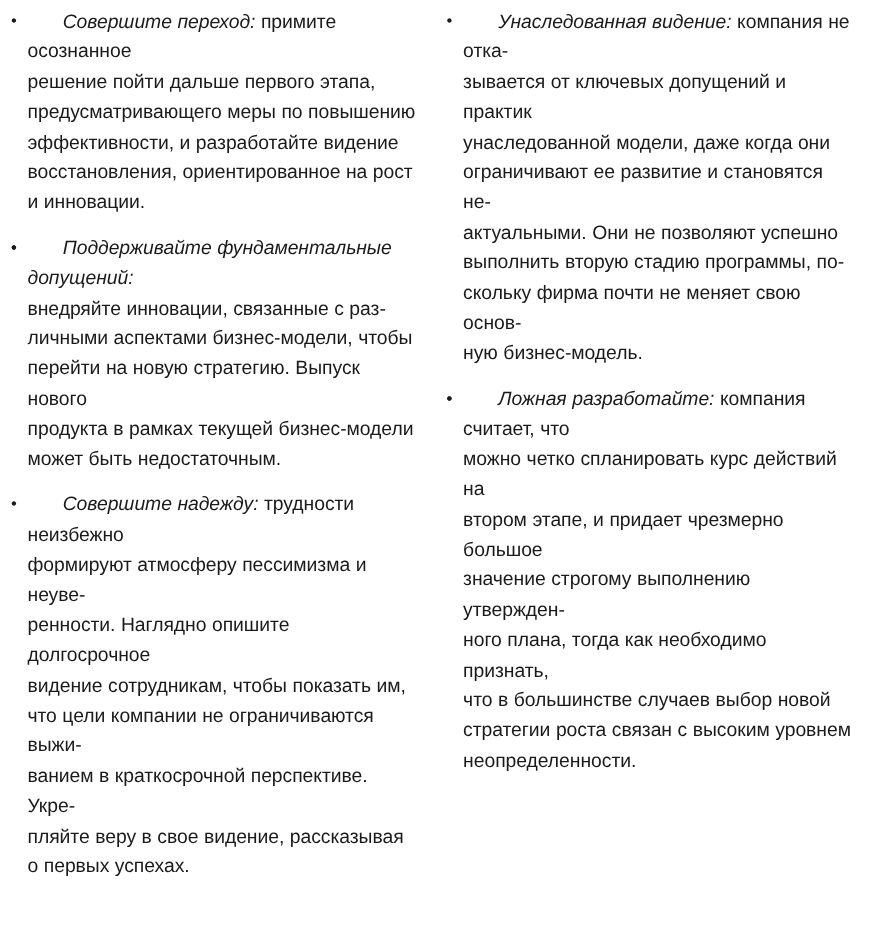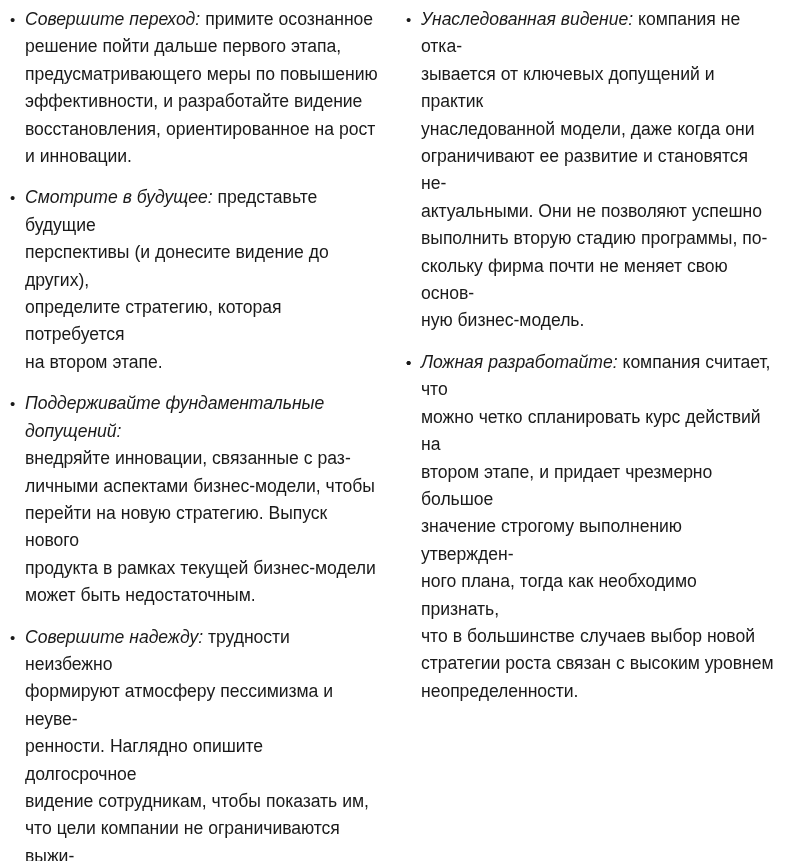--- a/index.html
+++ b/index.html
@@ -56,20 +56,21 @@
     position: absolute;
     left: 0;
     top: 0;
     line-height: 27.4px;
     font-size: 15px;
   }
 
   .lead {
     font-style: italic;
     font-weight: 400;
+    margin-left: 32px;
   }
 
   .body-text {
     font-style: normal;
   }
 
   
   .linewrap {
     white-space: pre-line;
   }
@@ -80,24 +81,21 @@
 <div class="page">
 
   <div class="column" id="left-column">
     <ul class="bullets" id="left-list">
         <li class="bullet"><span class="dot">•</span><span class="linewrap"><span class="lead">Совершите переход:</span><span class="body-text"> примите осознанное
 решение пойти дальше первого этапа,
 предусматривающего меры по повышению
 эффективности, и разработайте видение
 восстановления, ориентированное на рост
 и инновации.</span></span></li>
-        <li class="bullet"><span class="dot">•</span><span class="linewrap"><span class="lead">Смотрите в будущее:</span><span class="body-text"> представьте будущие
-перспективы (и донесите видение до других),
-определите стратегию, которая потребуется
-на втором этапе.</span></span></li>
+        <li class="bullet"><span class="dot">•</span></li>
         <li class="bullet"><span class="dot">•</span><span class="linewrap"><span class="lead">Поддерживайте фундаментальные допущений:</span><span class="body-text">
 внедряйте инновации, связанные с раз-
 личными аспектами бизнес-модели, чтобы
 перейти на новую стратегию. Выпуск нового
 продукта в рамках текущей бизнес-модели
 может быть недостаточным.</span></span></li>
         <li class="bullet"><span class="dot">•</span><span class="linewrap"><span class="lead">Совершите надежду:</span><span class="body-text"> трудности неизбежно
 формируют атмосферу пессимизма и неуве-
 ренности. Наглядно опишите долгосрочное
 видение сотрудникам, чтобы показать им,

